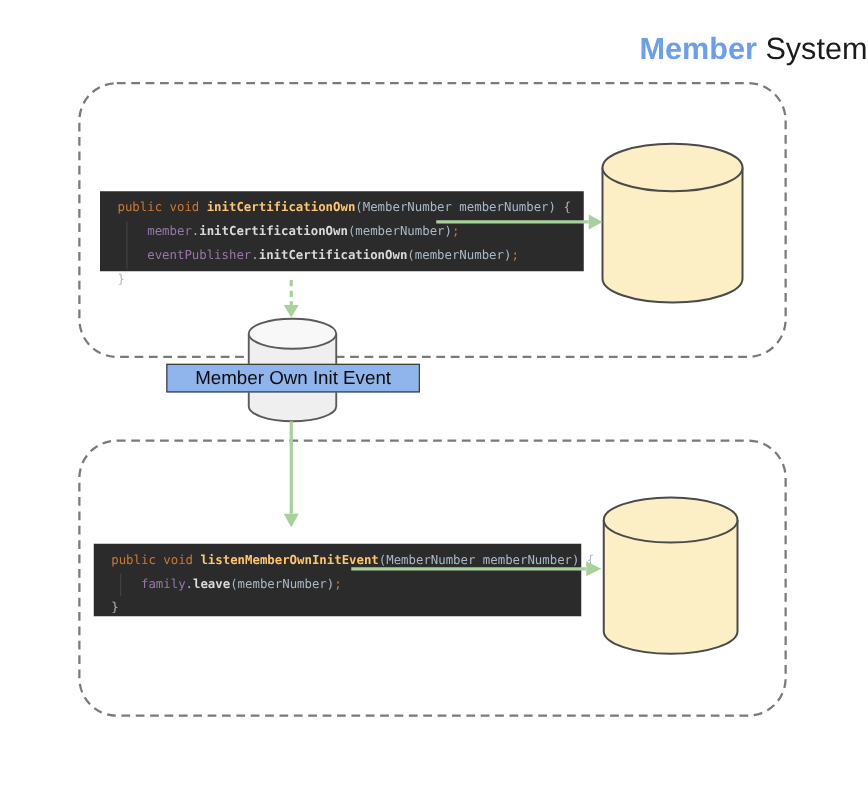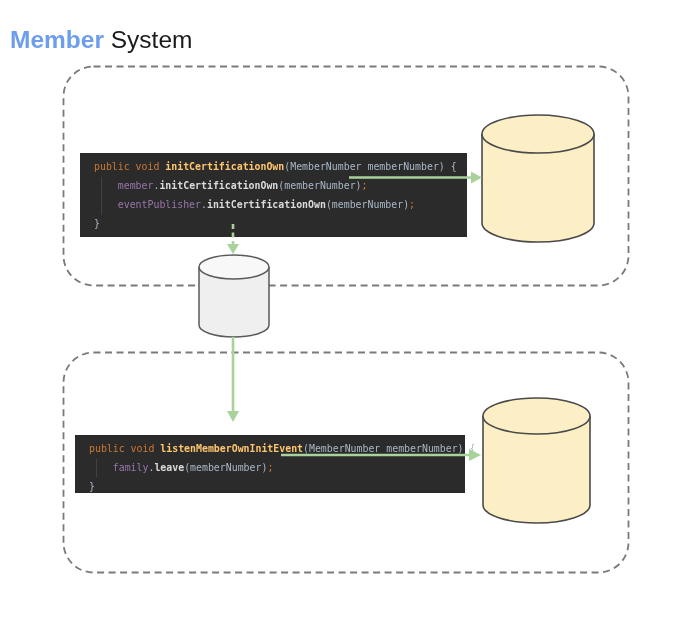--- a/index.html
+++ b/index.html
@@ -11,21 +11,21 @@
     overflow:hidden;
   }
   
   .sys-title{
     position:absolute;
     font-size:24.5px;
     color:#1b1b1b;
     white-space:nowrap;
     z-index:3;
   }
-  #member-title{left:0;right:0;top:26px;text-align:left;padding-left:10px;}
+  #member-title{left:0;right:0;top:26px;text-align:right;padding-left:10px;}
   #family-title{left:172px;top:585px;}
   .hl{font-weight:bold;}
   .hl-member{color:var(--member-accent,#6D9EEB);}
   .hl-family{color:var(--family-accent,#E06666);}
 
   
   svg.layer{position:absolute;left:0;top:0;z-index:5;pointer-events:none;}
   .boundary{fill:none;stroke:#7a7a7a;stroke-width:1.8;stroke-dasharray:7 4.5;}
   .db-body,.db-top{fill:var(--db-fill,#FCEEC5);stroke:#4a4a4a;stroke-width:1.6;}
   .queue-body{fill:var(--queue-fill,#EFEFEF);stroke:#5a5a5a;stroke-width:1.5;}
@@ -37,21 +37,21 @@
   
   .code-block{
     position:absolute;
     background:var(--code-bg,#2B2B2B);
     z-index:2;
     padding:4px 0 0 14px;
     box-sizing:border-box;
     font-family:"DejaVu Sans Mono", monospace;
     font-size:9.9px;
   }
-  #code-member{left:80px;top:143px;width:387px;height:84px;}
+  #code-member{left:80px;top:143px;width:387px;height:64px;}
   #code-family{left:75px;top:425px;width:390px;height:58px;}
   .code-line{white-space:pre;line-height:19.2px;height:19.2px;}
   .tok-keyword{color:#CC7832;}
   .tok-decl{color:#FFC66D;font-weight:bold;}
   .tok-plain{color:#A9B7C6;}
   .tok-field{color:#9876AA;}
   .tok-call{color:#DADADA;font-weight:bold;}
   .indent-guide{position:absolute;left:21px;width:1px;background:#3f4245;}
   #code-member .indent-guide{top:24px;height:38px;}
   #code-family .indent-guide{top:24px;height:18px;}
@@ -117,14 +117,17 @@
       <line class="arrow" x1="233" y1="337" x2="233" y2="411"></line>
       <polygon class="arrow-head" points="227,411 239,411 233,422"></polygon>
     </g>
 
     <g>
       <line class="arrow" x1="281" y1="455" x2="469" y2="455"></line>
       <polygon class="arrow-head" points="469,449 481,455 469,461"></polygon>
     </g>
   </svg>
 
+  <div id="event-label">
+    <span>Member Own Init Event</span>
+  </div>
 
 </div>
 
 </body></html>

